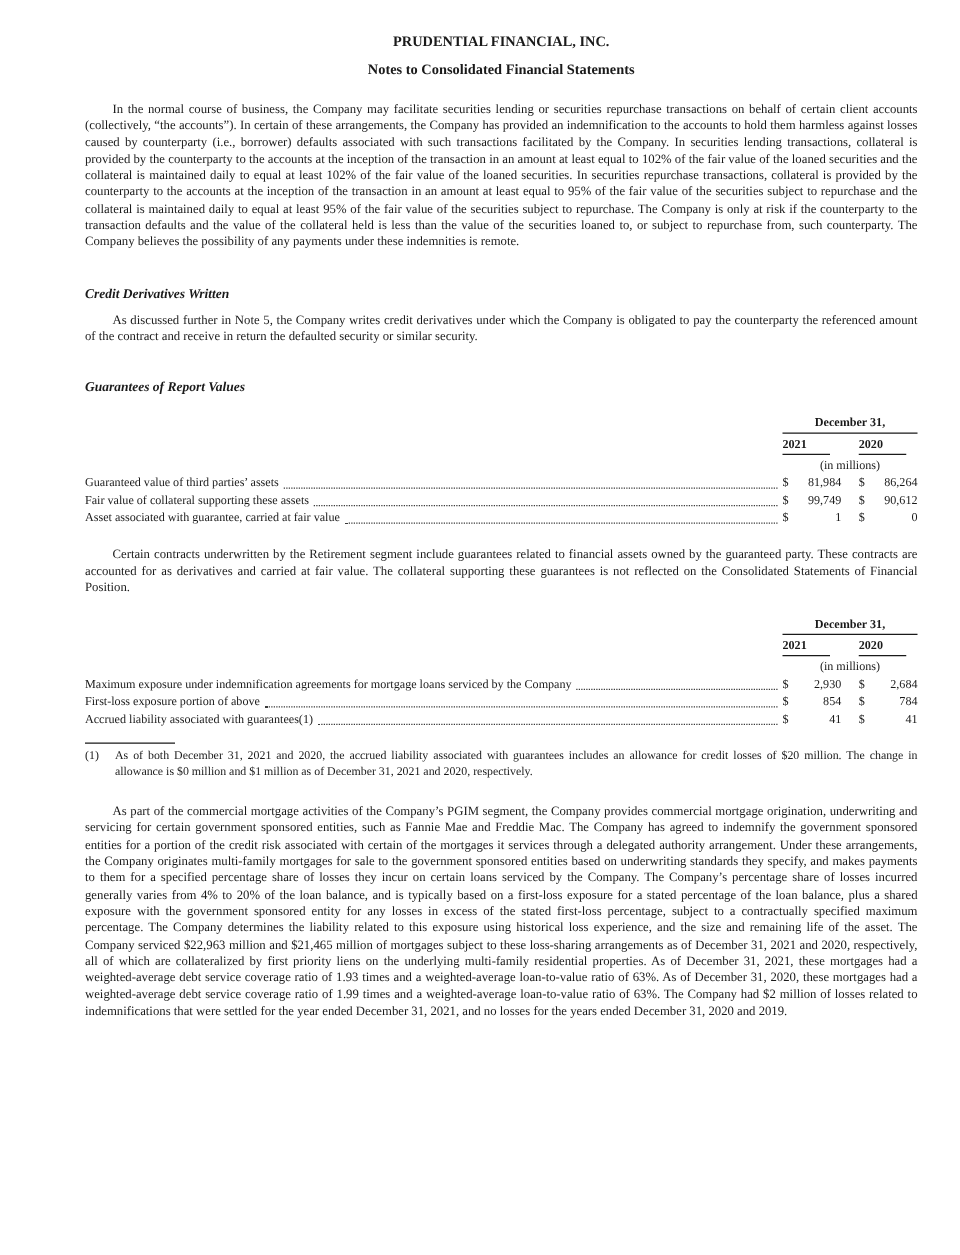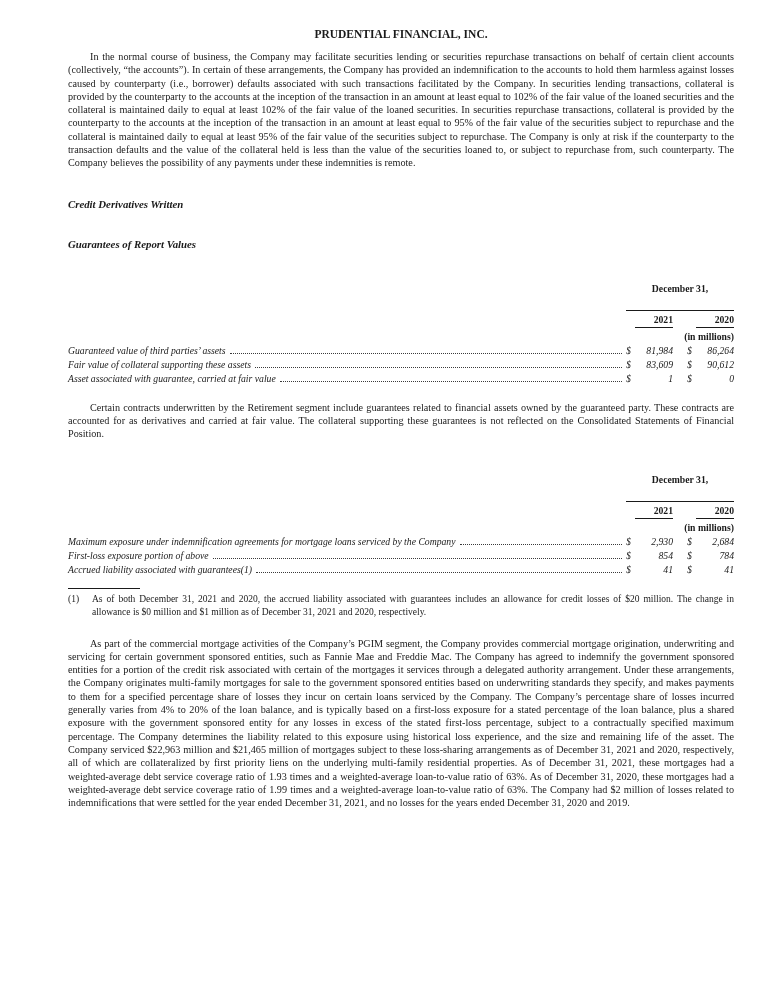--- a/index.html
+++ b/index.html
@@ -11,52 +11,54 @@
   }
   .company-title { text-align:center; font-weight:700; font-size:11.5px; margin:0 0 10px 0; }
   .doc-title { text-align:center; font-weight:700; font-size:11.5px; margin:0 0 19px 0; }
   .body-para { font-size:10.2px; line-height:13.3px; text-align:justify; margin:0; }
   .indent { text-indent:22px; }
   .after-head { margin-top:9px; }
   .section-heading { font-size:10.8px; font-style:italic; font-weight:700; margin:28px 0 0 0; }
 
   .fin-table { margin-top:16px; font-size:9.7px; line-height:13px; }
   .t-datehead { display:flex; justify-content:flex-end; }
-  .date-span { width:108px; text-align:center; font-weight:700; border-bottom:1px solid #1a1a1a; padding-bottom:15px;margin-top:16px; }
+  .date-span { width:108px; text-align:center; font-weight:700; border-bottom:1px solid #1a1a1a; padding-bottom:1px; }
   .t-years { display:flex; justify-content:flex-end; margin-top:2px; }
-  .ycell { width:47px; text-align:right; font-weight:700; }
+  .ycell { width:47px; text-align:left; font-weight:700; }
   .ycell.c2 { margin-left:14px; }
   .yline { display:inline-block; min-width:38px; border-bottom:1.2px solid #1a1a1a; padding-bottom:1px; }
   .t-units { display:flex; justify-content:flex-end; margin-top:2px; }
-  .units-span { width:108px; text-align:right; font-weight:700; }
-  .t-row { display:flex; align-items:flex-end; margin-top:1px;font-style:italic; }
+  .units-span { width:108px; text-align:center; font-weight:400; }
+  .t-row { display:flex; align-items:flex-end; margin-top:1px; }
   .rlabel { white-space:nowrap; }
   .dots { flex:1 1 auto; border-bottom:1.4px dotted #3a3a3a; margin:0 4px 2.5px 4px; min-width:10px; }
   .vcell { width:47px; display:flex; justify-content:space-between; flex:0 0 auto; }
   .vcell.c2 { margin-left:14px; }
 
   .footnote-rule { width:72px; border-top:1px solid #1a1a1a; margin:12px 0 0 0; }
   .footnote { display:flex; margin-top:4px; font-size:9.5px; line-height:13px; }
   .fn-marker { width:24px; flex:0 0 auto; }
   .fn-text { flex:1; text-align:justify; }
 
   .footer { position:absolute; top:956px; right:44px; display:flex; align-items:flex-start;font-weight:bold; }
   .footer-report { font-family:"Liberation Sans", sans-serif; font-size:8.5px; color:#9c9c9c; }
   .footer-page { font-family:"Liberation Sans", sans-serif; font-size:19px; color:#1d4ed8; margin-left:10px; letter-spacing:0.5px; }
 </style>
 </head>
 <body>
 
 <div class="page">
 
   <div class="company-title">PRUDENTIAL FINANCIAL, INC.</div>
+  <div class="doc-title">Notes to Consolidated Financial Statements</div>
 
   <p class="body-para indent">In the normal course of business, the Company may facilitate securities lending or securities repurchase transactions on behalf of certain client accounts (collectively, “the accounts”). In certain of these arrangements, the Company has provided an indemnification to the accounts to hold them harmless against losses caused by counterparty (i.e., borrower) defaults associated with such transactions facilitated by the Company. In securities lending transactions, collateral is provided by the counterparty to the accounts at the inception of the transaction in an amount at least equal to 102% of the fair value of the loaned securities and the collateral is maintained daily to equal at least 102% of the fair value of the loaned securities. In securities repurchase transactions, collateral is provided by the counterparty to the accounts at the inception of the transaction in an amount at least equal to 95% of the fair value of the securities subject to repurchase and the collateral is maintained daily to equal at least 95% of the fair value of the securities subject to repurchase. The Company is only at risk if the counterparty to the transaction defaults and the value of the collateral held is less than the value of the securities loaned to, or subject to repurchase from, such counterparty. The Company believes the possibility of any payments under these indemnities is remote.</p>
 
   <h3 class="section-heading">Credit Derivatives Written</h3>
+  <p class="body-para indent after-head">As discussed further in Note 5, the Company writes credit derivatives under which the Company is obligated to pay the counterparty the referenced amount of the contract and receive in return the defaulted security or similar security.</p>
 
   <h3 class="section-heading">Guarantees of Report Values</h3>
 
   <div class="fin-table">
     <div class="t-datehead">
       <div class="date-span">December 31,</div>
     </div>
     <div class="t-years">
       <div class="ycell"><span class="yline">2021</span></div>
       <div class="ycell c2"><span class="yline">2020</span></div>
@@ -74,21 +76,21 @@
       <span class="vcell c2">
           <span>$</span>
           <span>86,264</span>
         </span>
     </div>
     <div class="t-row">
       <span class="rlabel">Fair value of collateral supporting these assets</span>
       <span class="dots"></span>
       <span class="vcell">
           <span>$</span>
-          <span>83,609</span>
+          <span>99,749</span>
         </span>
       <span class="vcell c2">
           <span>$</span>
           <span>90,612</span>
         </span>
     </div>
     <div class="t-row">
       <span class="rlabel">Asset associated with guarantee, carried at fair value</span>
       <span class="dots"></span>
       <span class="vcell">

